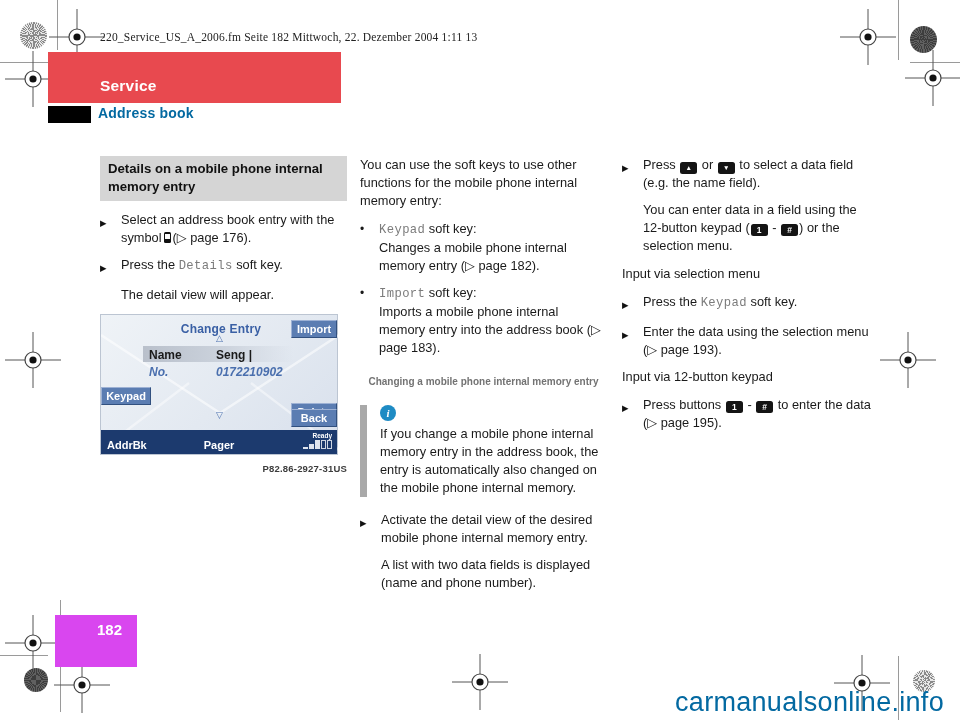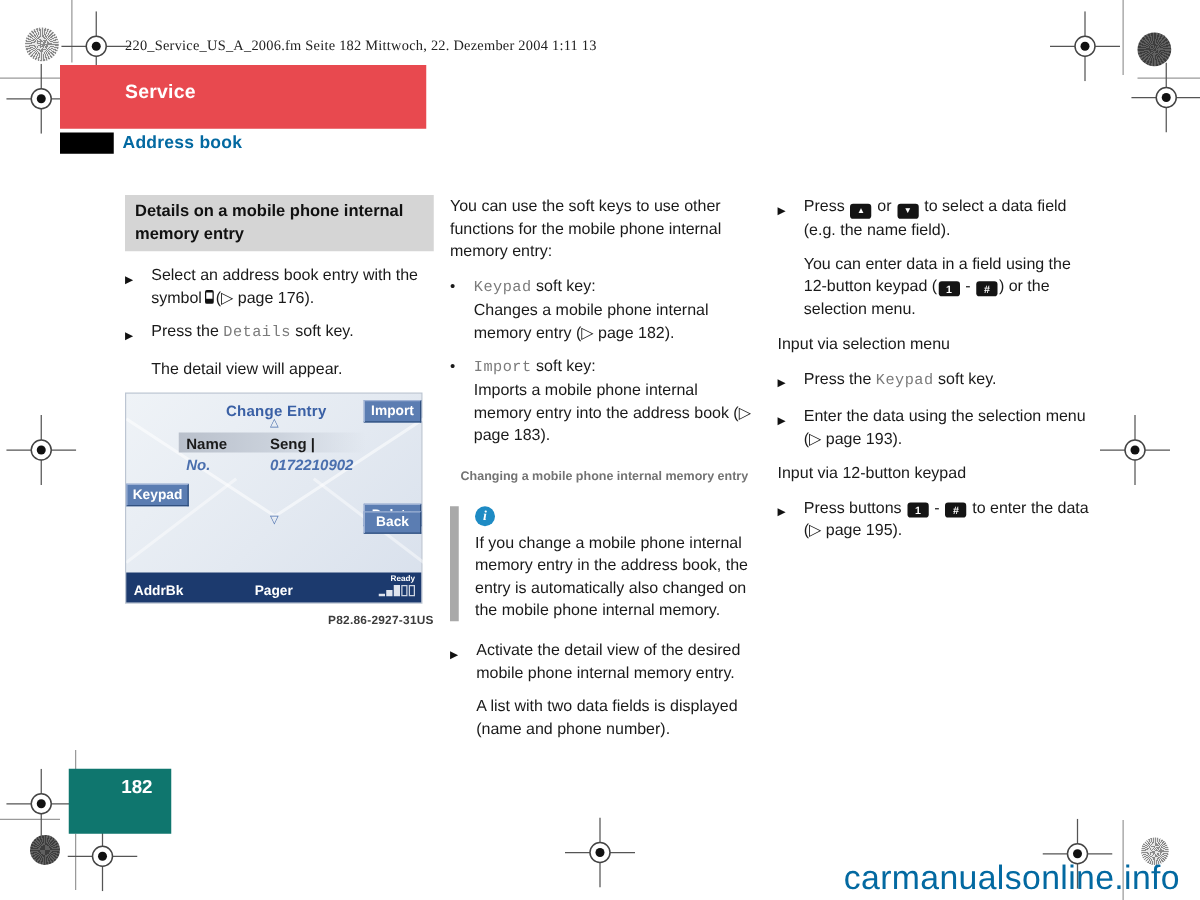--- a/index.html
+++ b/index.html
@@ -21,21 +21,21 @@
     font-family:"Liberation Serif",serif;font-size:11.5px;color:#222;
     letter-spacing:.2px;
   }
   
   .service-bar{
     position:absolute;left:48px;top:52px;width:293px;height:51px;
     background:#e8494f;display:flex;align-items:flex-end;
   }
   .service-bar .chapter{
     color:#fff;font-weight:bold;font-size:15.5px;
-    padding:0 0 20px 52px;letter-spacing:.2px;
+    padding:0 0 8px 52px;letter-spacing:.2px;
   }
   .black-tab{position:absolute;left:48px;top:106px;width:43px;height:17px;background:#000;}
   .section-title{
     position:absolute;left:98px;top:105px;
     font-weight:bold;font-size:14px;color:#0369a1;letter-spacing:.2px;
   }
   
   .col{position:absolute;top:156px;font-size:12.8px;line-height:18px;}
   #col1{left:100px;width:247px;}
   #col2{left:360px;width:247px;}
@@ -71,21 +71,21 @@
     background:#141414;color:#fff;border-radius:2.5px;
     font:bold 8.5px "Liberation Sans",sans-serif;vertical-align:-1px;
   }
   .key.tri{font-size:6.5px;}
   
   .phone-ic{display:inline-block;width:7px;height:11px;background:#111;
     border-radius:1.5px;vertical-align:-1px;margin:0 2px;position:relative;}
   .phone-ic:after{content:"";position:absolute;left:1px;top:2px;right:1px;height:5px;background:#fff;}
   
   .screen{
-    position:relative;width:238px;height:169px;margin-top:6px;
+    position:relative;width:238px;height:141px;margin-top:6px;
     background:linear-gradient(135deg,#eff3f7 0%,#e3e9f1 55%,#d8e0ec 100%);
     border:1px solid #bcc5d2;box-sizing:border-box;
     font-family:"Liberation Sans",sans-serif;
   }
   .screen svg.envelope{position:absolute;left:0;top:0;}
   .scr-title{
     position:absolute;left:45px;top:5px;width:150px;text-align:center;
     color:#3a60a5;font-weight:bold;font-size:12px;letter-spacing:.2px;
   }
   .scr-btn{
@@ -115,21 +115,21 @@
   .sigbars .b1{width:5px;height:2px;}
   .sigbars .b2{width:5px;height:5px;}
   .sigbars .b3{width:5px;height:9px;}
   .sigbars .h{width:5px;height:9px;background:transparent;border:1px solid #cdd5e2;box-sizing:border-box;}
   .img-caption{
     text-align:right;font-weight:bold;font-size:9.5px;color:#3c3c3c;
     margin-top:5px;letter-spacing:.2px;
   }
   
   .pagenum-box{
-    position:absolute;left:55px;top:615px;width:82px;height:52px;background:#0f766e;
+    position:absolute;left:55px;top:615px;width:82px;height:52px;background:#d946ef;
     color:#fff;font-weight:bold;font-size:15px;text-align:right;
     padding:6px 15px 0 0;box-sizing:border-box;
   }
   .watermark{
     position:absolute;right:16px;bottom:2px;
     font-size:27px;color:#0369a1;letter-spacing:.3px;z-index:9;
   }
 </style>
 </head>
 <body>

